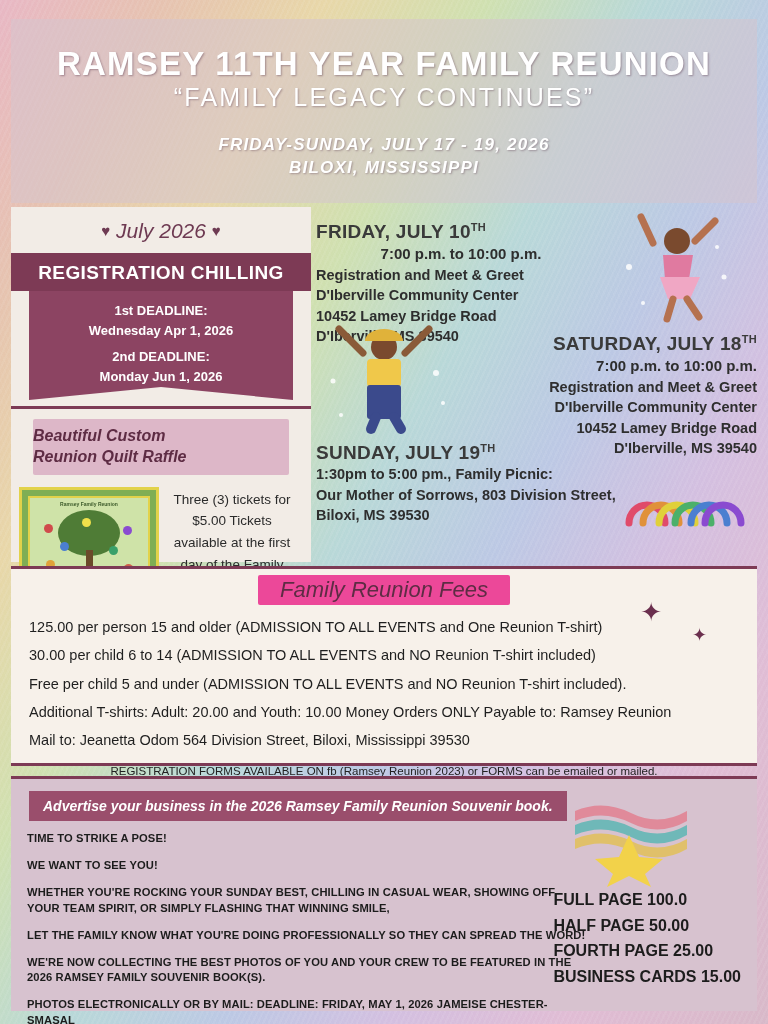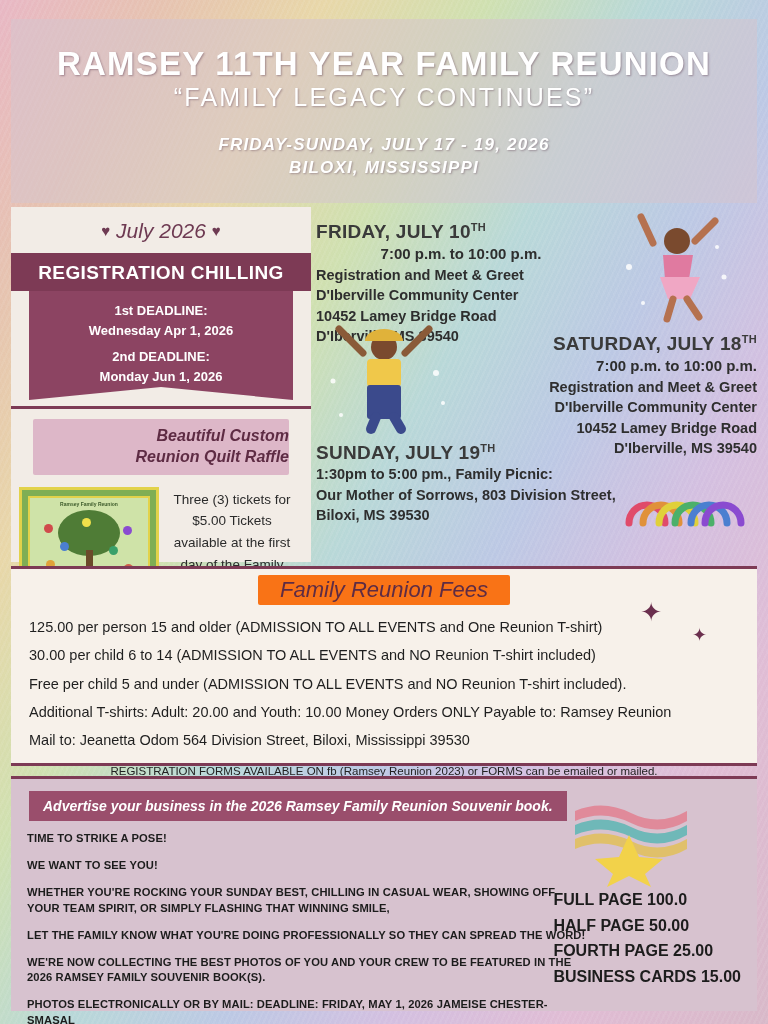--- a/index.html
+++ b/index.html
@@ -74,21 +74,21 @@
     font-size: 13px; font-weight: bold; line-height: 1.5;
     clip-path: polygon(0 0, 100% 0, 100% 100%, 50% 88%, 0 100%);
   }
   .ribbon .gap { display:block; height:7px; }
   .divider-bar {
     height: 3px; background: #7d3a55; margin: 6px 0 0 0;
   }
   .quilt-title {
     margin: 10px 22px 0 22px;
     background: #ddb7c8; color: #5e2c44;
-    text-align: right; padding: 7px 0;
+    text-align: left; padding: 7px 0;
     font-size: 16px; font-style: italic; font-weight: bold; line-height: 1.3;
     border-radius: 2px;
   }
   .quilt-row { display: flex; margin-top: 12px; padding: 0 8px; }
   .quilt-img {
     width: 140px; height: 118px; flex: none;
     background: #7fae54;
     border: 3px solid #e2d24a;
     position: relative; overflow: hidden;
   }
@@ -129,21 +129,21 @@
   .fees {
     position: absolute; left: 11px; top: 566px; width: 746px; height: 200px;
     background: #f7f1ea;
     border-top: 3px solid #7d3a55; border-bottom: 3px solid #7d3a55;
   }
   .fees-title {
     text-align: center; padding-top: 8px;
     font-size: 22px; font-style: italic; color: #5e2c44;
   }
   .fees-title span {
-    background: #f97316; padding: 2px 22px 3px 22px; border-radius: 2px;
+    background: #ec4899; padding: 2px 22px 3px 22px; border-radius: 2px;
   }
   .fees-list { margin: 10px 0 0 18px; }
   .fees-list li {
     list-style: none; font-size: 14.5px; color: #1f1f1f;
     line-height: 1.95;
   }
   .fees-foot {
     text-align: center; margin-top: 8px;
     font-size: 11.5px; color: #222; line-height: 1.6;
   }

